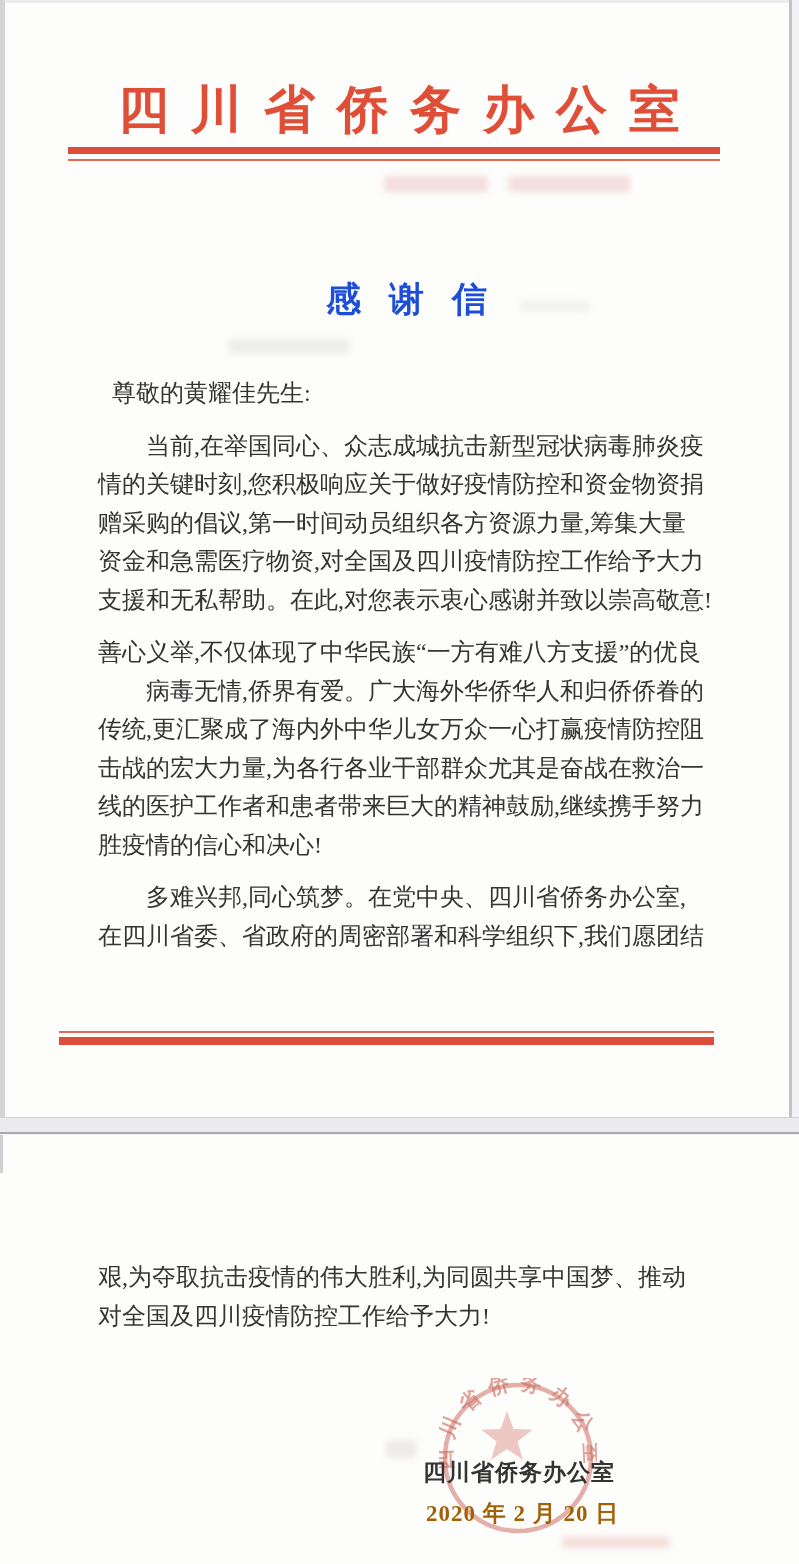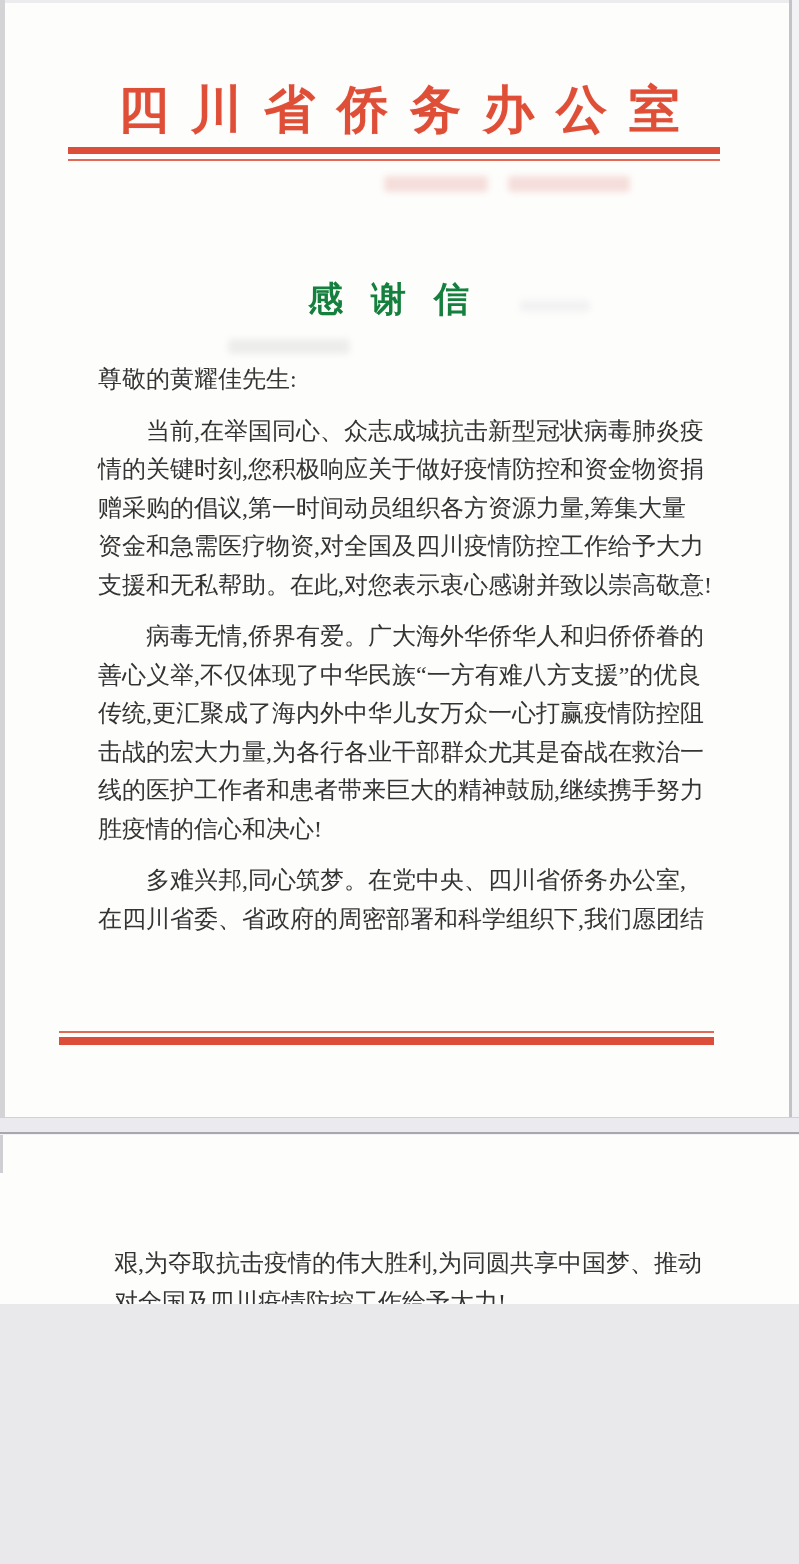--- a/index.html
+++ b/index.html
@@ -1,17 +1,17 @@
 <!DOCTYPE html>
 <html><head>
 <meta charset="utf-8">
 <style>
   html,body{margin:0;padding:0;background:#e9e9ec;}
   .stage{
-    position:relative;width:799px;height:1304px;overflow:hidden;
+    position:relative;width:799px;height:1564px;overflow:hidden;
     background:#f2f2f5;
     font-family:"Liberation Serif","DejaVu Serif",serif;
   }
   
   .page1{position:absolute;left:5px;top:0;width:784px;height:1117px;background:#fdfdfc;}
   .edge-left{position:absolute;left:0;top:0;width:5px;height:1119px;background:#d4d4d7;}
   .edge-right{position:absolute;left:789px;top:0;width:3px;height:1117px;background:#c2c2c7;}
   .edge-top{position:absolute;left:5px;top:0;width:784px;height:3px;background:#ececef;}
   .separator{position:absolute;left:0;top:1117px;width:799px;height:17px;background:#ebebef;
     border-top:1px solid #d0d0d5;border-bottom:2px solid #a7a7ae;box-sizing:border-box;}
@@ -26,29 +26,29 @@
     color:#df4f38;text-shadow:0 0 1px rgba(223,79,56,.35);
   }
   .rule{position:absolute;left:68px;width:652px;}
   .rule-thick-top{top:147px;height:7px;background:#dc4e39;}
   .rule-thin-top{top:159px;height:2px;background:#e06a55;}
   .rule-thin-bottom{top:1031px;left:59px;width:655px;height:2px;background:#e06a55;}
   .rule-thick-bottom{top:1037px;left:59px;width:655px;height:8px;background:#dc4e39;}
 
   
   .doc-title{
-    position:absolute;left:308px;top:276px;
+    position:absolute;left:326px;top:276px;
     font-size:35px;font-weight:bold;letter-spacing:28px;white-space:nowrap;
-    color:#15803d;
+    color:#1d4ed8;
   }
   .body-block{position:absolute;left:98px;width:636px;color:#343434;
     font-size:24px;line-height:38.5px;}
   .body1{top:360px;}
-  .body2{top:1244px;margin-left:16px;}
-  .body-block p{margin:0;}
+  .body2{top:1244px;}
+  .body-block p{margin:14px;}
   .body-block p + p{margin-top:13px;}
   .body2 p + p{margin-top:8px;}
   .bline{white-space:nowrap;}
 
   
   .signature{position:absolute;left:423px;top:1457px;font-size:23px;font-weight:bold;
     letter-spacing:1px;color:#333;white-space:nowrap;}
   .date{position:absolute;left:426px;top:1498px;font-size:23px;font-weight:bold;
     letter-spacing:1px;color:#a16207;white-space:nowrap;}
 
@@ -92,22 +92,22 @@
     <p>
       </p>
       <div class="bline">　　当前,在举国同心、众志成城抗击新型冠状病毒肺炎疫</div>
       <div class="bline">情的关键时刻,您积极响应关于做好疫情防控和资金物资捐</div>
       <div class="bline">赠采购的倡议,第一时间动员组织各方资源力量,筹集大量</div>
       <div class="bline">资金和急需医疗物资,对全国及四川疫情防控工作给予大力</div>
       <div class="bline">支援和无私帮助。在此,对您表示衷心感谢并致以崇高敬意!</div>
     <p></p>
     <p>
       </p>
+      <div class="bline">善心义举,不仅体现了中华民族“一方有难八方支援”的优良</div>
       <div class="bline">　　病毒无情,侨界有爱。广大海外华侨华人和归侨侨眷的</div>
-      <div class="bline">善心义举,不仅体现了中华民族“一方有难八方支援”的优良</div>
       <div class="bline">传统,更汇聚成了海内外中华儿女万众一心打赢疫情防控阻</div>
       <div class="bline">击战的宏大力量,为各行各业干部群众尤其是奋战在救治一</div>
       <div class="bline">线的医护工作者和患者带来巨大的精神鼓励,继续携手努力</div>
       <div class="bline">胜疫情的信心和决心!</div>
     <p></p>
     <p>
       </p>
       <div class="bline">　　多难兴邦,同心筑梦。在党中央、四川省侨务办公室,</div>
       <div class="bline">在四川省委、省政府的周密部署和科学组织下,我们愿团结</div>
     <p></p>

